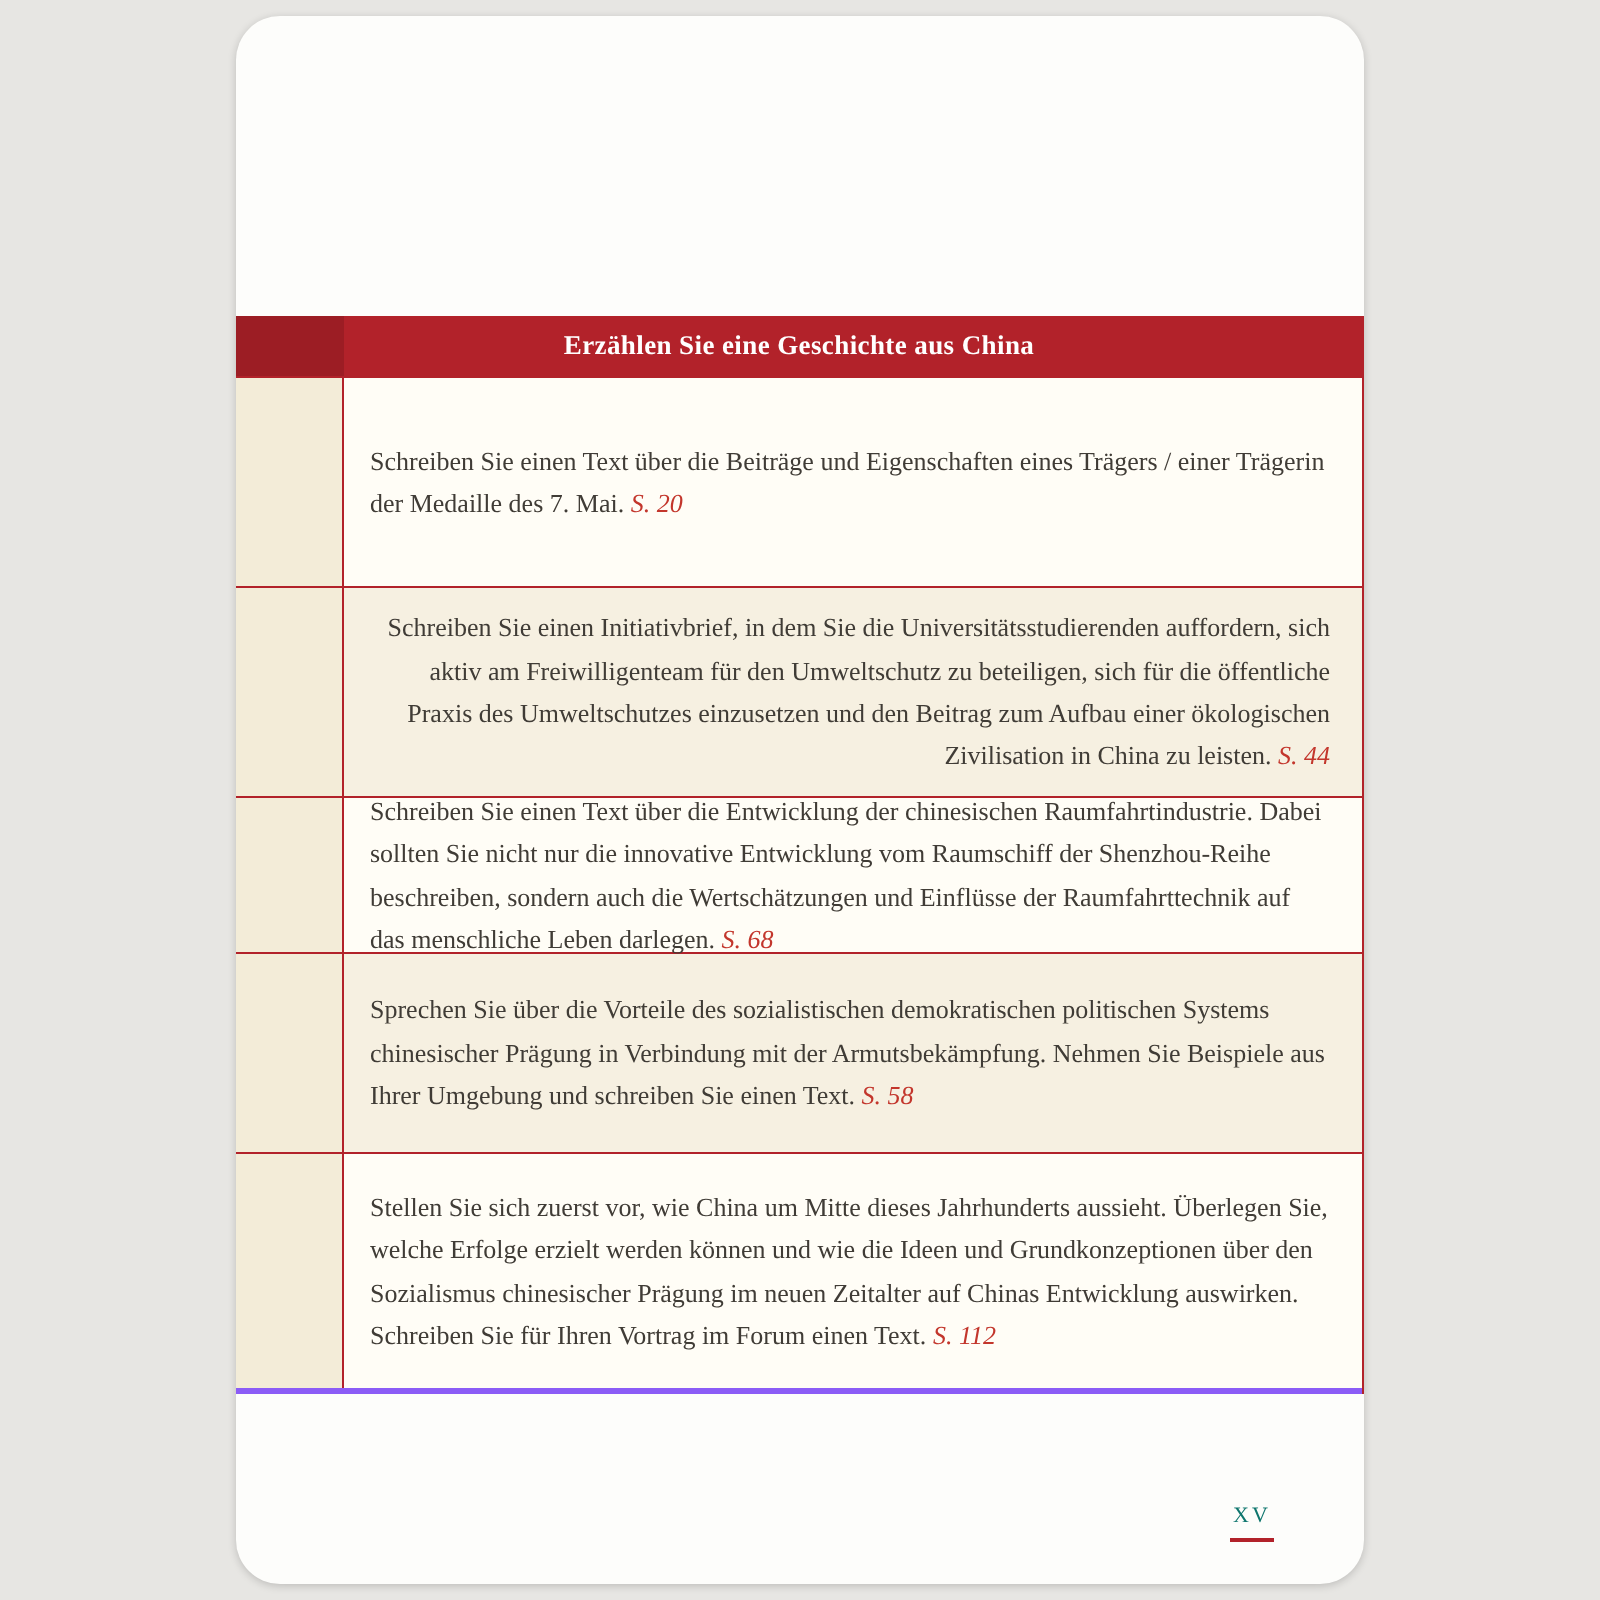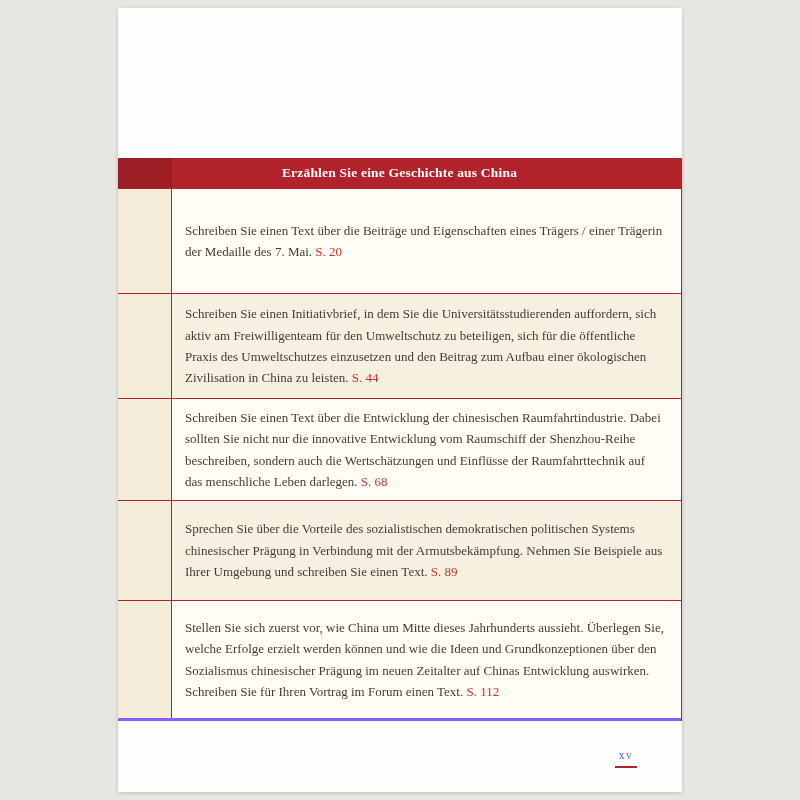--- a/index.html
+++ b/index.html
@@ -10,20 +10,21 @@
     font-family: "Liberation Serif", "DejaVu Serif", serif;
     position: relative;
     overflow: hidden;
   }
   .page {
     position: absolute;
     left: 118px; top: 8px;
     width: 564px; height: 784px;
     background: #fdfdfb;
     box-shadow: 0 1px 4px rgba(0,0,0,0.18);
+    border-radius: 22px;
   }
   .toc-table {
     position: absolute;
     top: 150px; left: 0;
     width: 564px;
     border-right: 1px solid #b2222a;
   }
   .header-bar {
     position: relative;
     display: flex;
@@ -46,22 +47,22 @@
     color: #ffffff;
     font-weight: bold;
     font-size: 13.5px;
     letter-spacing: 0.2px;
   }
   .row {
     display: flex;
     border-top: 1px solid #b2222a;
   }
   .row.r1 { height: 105px; }
-  .row.r2 { height: 105px; }
-  .row.r3 { height: 102px; }
+  .row.r2 { height: 105px; text-align: right; }
+  .row.r3 { height: 78px; }
   .row.r4 { height: 100px; }
   .row.r5 { height: 121px; border-bottom: 3px solid #8b5cf6; }
   .cell-left {
     width: 54px;
     background: #f3ecd8;
     border-right: 1px solid #b2222a;
   }
   .cell-main {
     flex: 1;
     display: flex;
@@ -71,33 +72,34 @@
   .row.plain .cell-main { background: #fffdf6; }
   .row.alt   .cell-main { background: #f6f0e1; }
   .entry {
     margin: 0;
     font-size: 13px;
     line-height: 1.65;
     color: #403c36;
   }
   .page-ref {
     color: #c3362c;
+    font-style: italic;
     white-space: nowrap;
   }
   .footer {
     position: absolute;
     top: 740px;
     left: 488px;
     width: 40px;
     text-align: center;
   }
   .footer-num {
-    font-size: 12px;
+    font-size: 16px;
     letter-spacing: 1.5px;
-    color: #1d4ed8;
+    color: #0f766e;
     font-variant: small-caps;
     text-transform: lowercase;
   }
   .footer-rule {
     width: 22px;
     height: 2px;
     background: #b2222a;
     margin: 3px auto 0;
   }
 </style>
@@ -131,21 +133,21 @@
     <div class="row r3 plain">
       <div class="cell-left"></div>
       <div class="cell-main">
         <p class="entry"><span>Schreiben Sie einen Text über die Entwicklung der chinesischen Raumfahrtindustrie. Dabei sollten Sie nicht nur die innovative Entwicklung vom Raumschiff der Shenzhou-Reihe beschreiben, sondern auch die Wertschätzungen und Einflüsse der Raumfahrttechnik auf das menschliche Leben darlegen.</span> <span class="page-ref">S. 68</span></p>
       </div>
     </div>
 
     <div class="row r4 alt">
       <div class="cell-left"></div>
       <div class="cell-main">
-        <p class="entry"><span>Sprechen Sie über die Vorteile des sozialistischen demokratischen politischen Systems chinesischer Prägung in Verbindung mit der Armutsbekämpfung. Nehmen Sie Beispiele aus Ihrer Umgebung und schreiben Sie einen Text.</span> <span class="page-ref">S. 89</span></p>
+        <p class="entry"><span>Sprechen Sie über die Vorteile des sozialistischen demokratischen politischen Systems chinesischer Prägung in Verbindung mit der Armutsbekämpfung. Nehmen Sie Beispiele aus Ihrer Umgebung und schreiben Sie einen Text.</span> <span class="page-ref">S. 58</span></p>
       </div>
     </div>
 
     <div class="row r5 plain">
       <div class="cell-left"></div>
       <div class="cell-main">
         <p class="entry"><span>Stellen Sie sich zuerst vor, wie China um Mitte dieses Jahrhunderts aussieht. Überlegen Sie, welche Erfolge erzielt werden können und wie die Ideen und Grundkonzeptionen über den Sozialismus chinesischer Prägung im neuen Zeitalter auf Chinas Entwicklung auswirken. Schreiben Sie für Ihren Vortrag im Forum einen Text.</span> <span class="page-ref">S. 112</span></p>
       </div>
     </div>
 

